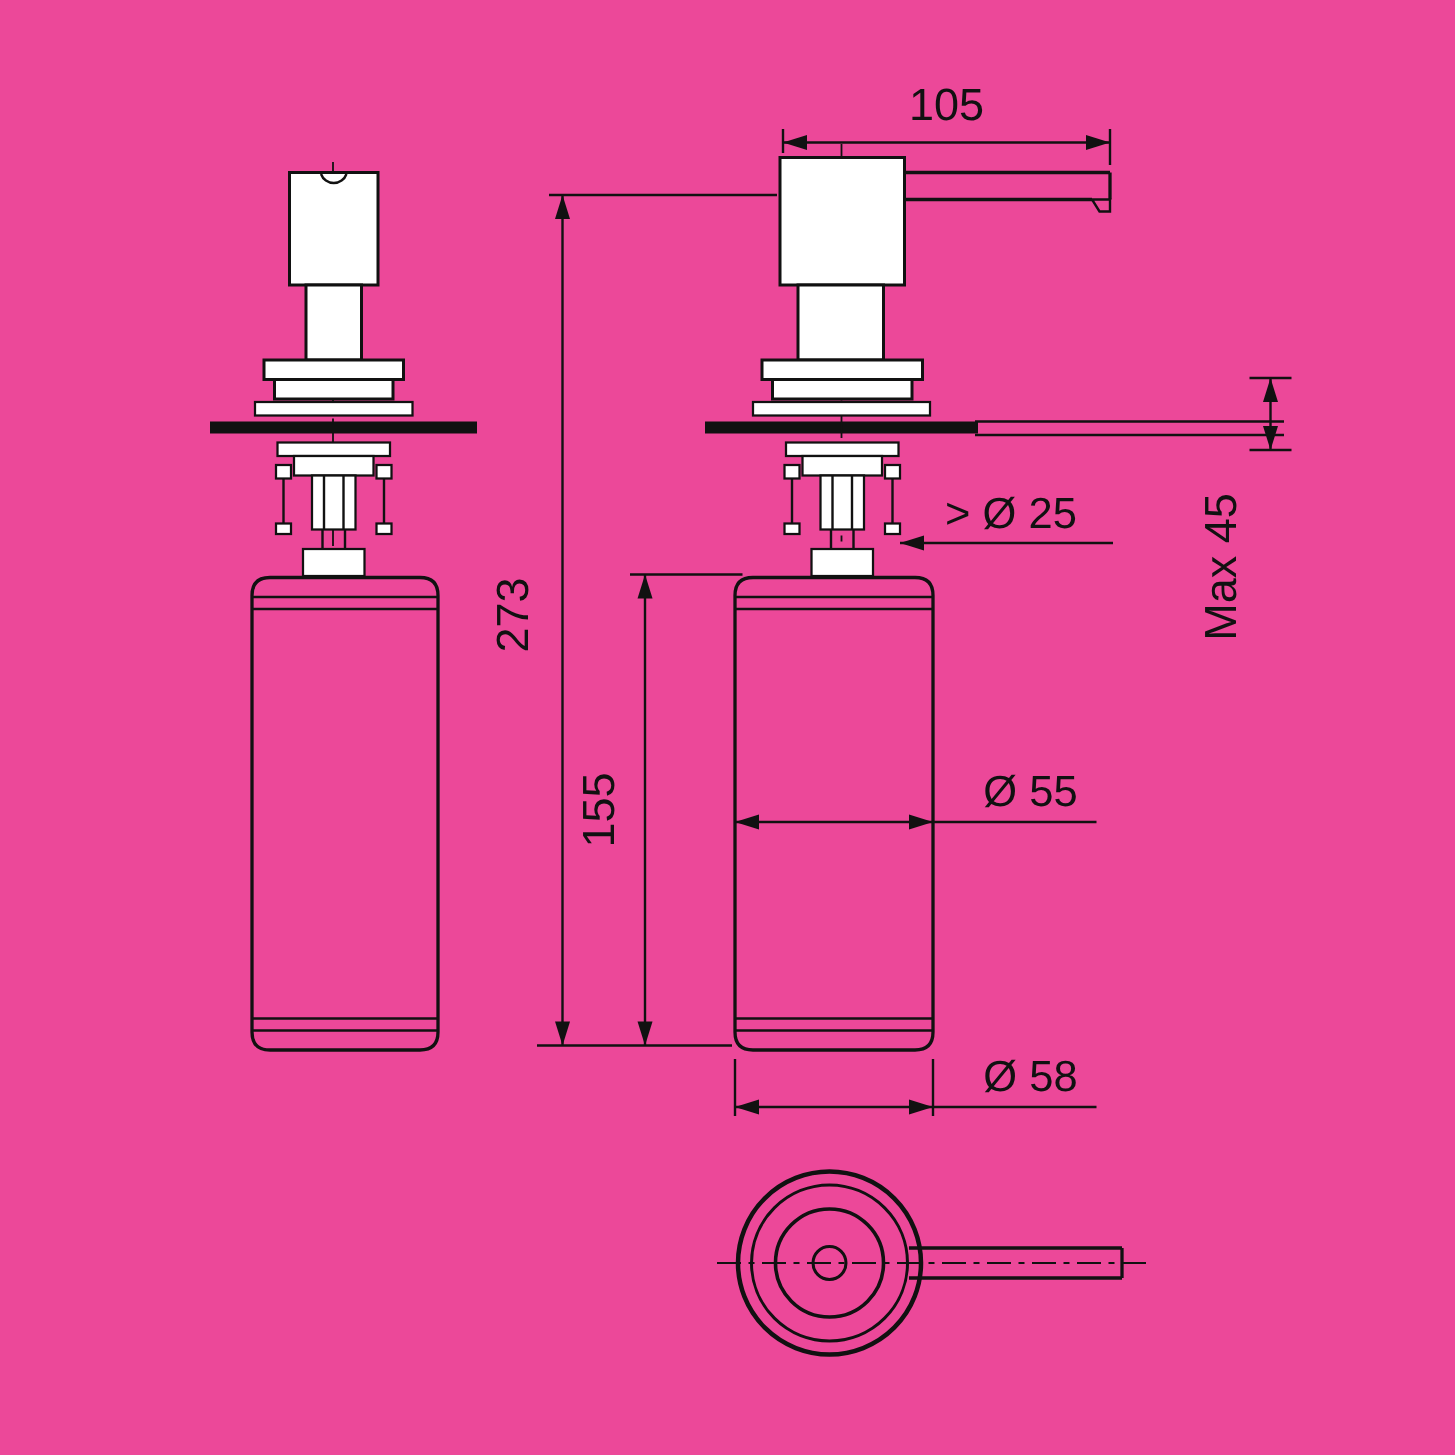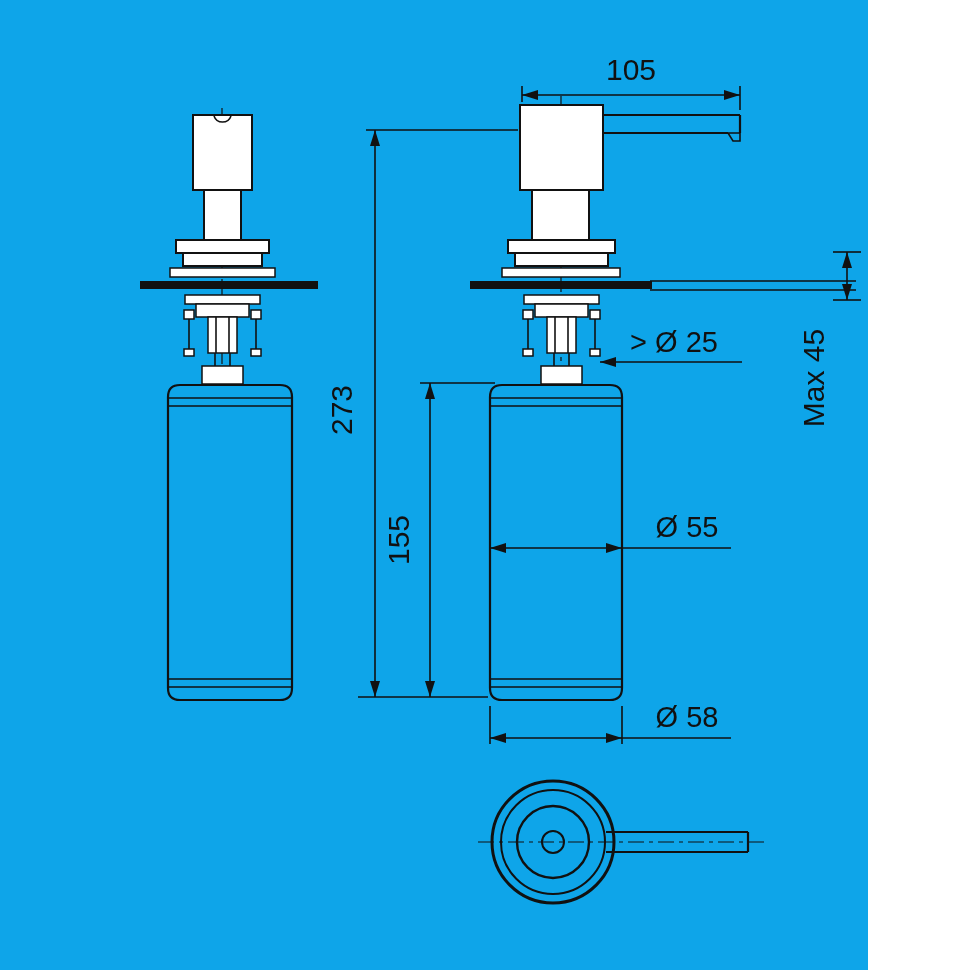--- a/index.html
+++ b/index.html
@@ -1,19 +1,19 @@
 <!DOCTYPE html>
 <html><head>
 <meta charset="utf-8">
 <style>
   html,body{margin:0;padding:0;background:#fff;}
   .canvas{
     position:relative;
-    width:868px;height:970px;
-    background:#0ea5e9;
+    width:970px;height:970px;
+    background:#ec4899;
     font-family:"Liberation Sans", sans-serif;
     overflow:hidden;
   }
   svg{position:absolute;left:0;top:0;}
   .outline{stroke:#111;stroke-width:2.2;fill:none;}
   .outline-thin{stroke:#111;stroke-width:1.6;fill:none;}
   .part{stroke:#111;stroke-width:2;fill:#fff;}
   .part-thin{stroke:#111;stroke-width:1.5;fill:#fff;}
   .counter{stroke:#111;stroke-width:8;fill:none;}
   .dimline{stroke:#111;stroke-width:1.6;fill:none;}

